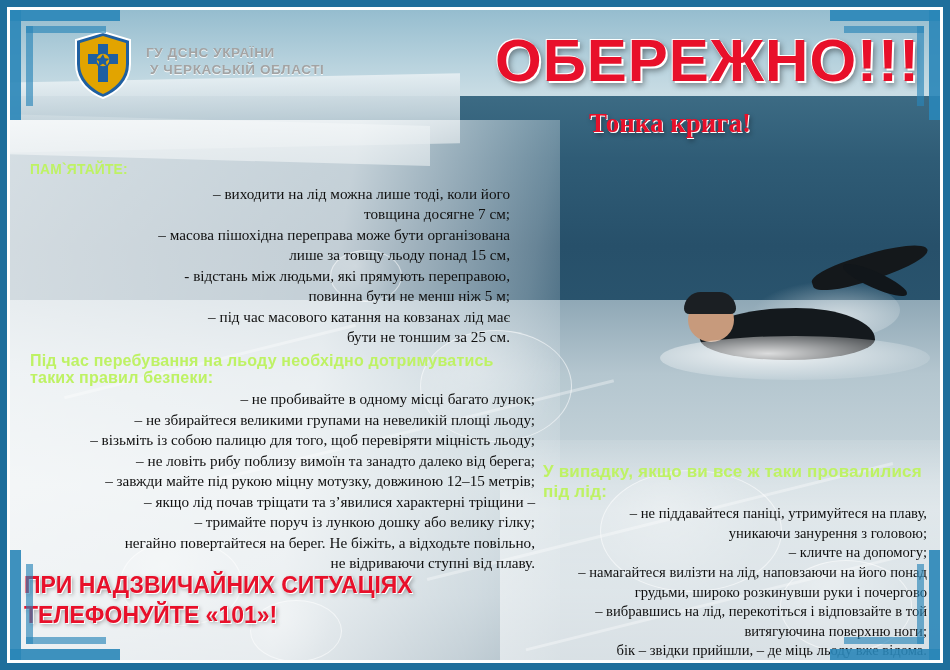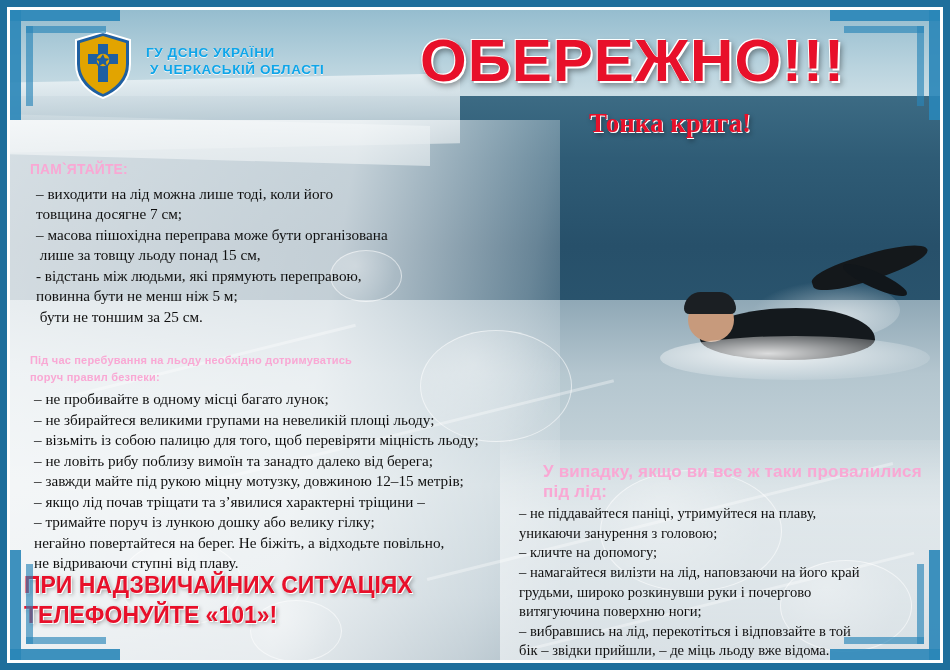--- a/index.html
+++ b/index.html
@@ -140,32 +140,32 @@
   
   .logo {
     position: absolute; left: 72px; top: 30px; width: 62px; height: 76px;
   }
   .emblem-shield {
     position: absolute; left: 0; top: 0; width: 62px; height: 70px;
   }
   .org-text {
     position: absolute; left: 146px; top: 44px;
     font-family: "Liberation Sans", sans-serif;
-    color: #0ea5e9;
+    color: #a3a3a3;
     font-weight: bold;
     font-size: 13.5px;
     letter-spacing: .6px;
     line-height: 17px;
     text-shadow: 0 1px 0 rgba(255,255,255,.8);
   }
   .org-text .l2 { padding-left: 4px; }
 
   .title-main {
     position: absolute; left: 420px; top: 26px; width: 500px;
-    text-align: left;
+    text-align: right;
     font-family: "Liberation Sans", sans-serif;
     font-weight: bold;
     font-size: 60px;
     letter-spacing: 1px;
     color: #e8102a;
     text-shadow:
       2px 2px 0 #ffffff,
       -1px -1px 0 #ffffff,
       3px 4px 6px rgba(0,0,0,.45);
   }
@@ -180,35 +180,36 @@
   }
 
   
   .block-left {
     position: absolute; left: 30px; top: 160px; width: 480px;
     color: #101010;
     font-size: 15.2px;
     line-height: 20.5px;
   }
   .heading-red {
-    color: #f9a8d4;
+    color: #bef264;
     font-weight: bold;
     font-family: "Liberation Sans", sans-serif;
     font-size: 13.8px;
     letter-spacing: .2px;
     margin: 0 0 3px 0;
   }
   .heading-red.small {
-    font-size: 11px;
+    font-size: 16px;
     line-height: 17px;
   }
   .lines p {
     margin: 0;
     padding: 0 0 0 6px;
     white-space: pre;
+    text-align: right;
   }
   .group-two {
     position: absolute; left: 30px; top: 352px; width: 505px;
   }
   .group-two .lines p { padding-left: 4px; }
 
   .block-right {
     position: absolute; left: 517px; top: 462px; width: 410px;
     color: #101010;
     font-size: 14.6px;
@@ -285,28 +286,29 @@
 
   <div class="block-left">
     <div class="heading-red">ПАМ`ЯТАЙТЕ:</div>
     <div class="lines">
       <p>– виходити на лід можна лише тоді, коли його</p>
       <p>товщина досягне 7 см;</p>
       <p>– масова пішохідна переправа може бути організована</p>
       <p> лише за товщу льоду понад 15 см,</p>
       <p>- відстань між людьми, які прямують переправою,</p>
       <p>повинна бути не менш ніж 5 м;</p>
+      <p>– під час масового катання на ковзанах лід має</p>
       <p> бути не тоншим за 25 см.</p>
     </div>
   </div>
 
   <div class="block-left group-two">
     <div class="heading-red small">
       <div>Під час перебування на льоду необхідно дотримуватись</div>
-      <div>поруч правил безпеки:</div>
+      <div>таких правил безпеки:</div>
     </div>
     <div class="lines">
       <p>– не пробивайте в одному місці багато лунок;</p>
       <p>– не збирайтеся великими групами на невеликій площі льоду;</p>
       <p>– візьміть із собою палицю для того, щоб перевіряти міцність льоду;</p>
       <p>– не ловіть рибу поблизу вимоїн та занадто далеко від берега;</p>
       <p>– завжди майте під рукою міцну мотузку, довжиною 12–15 метрів;</p>
       <p>– якщо лід почав тріщати та з’явилися характерні тріщини –</p>
       <p>– тримайте поруч із лункою дошку або велику гілку;</p>
       <p>негайно повертайтеся на берег. Не біжіть, а відходьте повільно,</p>
@@ -318,24 +320,24 @@
     <div>ПРИ НАДЗВИЧАЙНИХ СИТУАЦІЯХ</div>
     <div>ТЕЛЕФОНУЙТЕ «101»!</div>
   </div>
 
   <div class="block-right">
     <div class="heading-red">У випадку, якщо ви все ж таки провалилися під лід:</div>
     <div class="lines">
       <p>– не піддавайтеся паніці, утримуйтеся на плаву,</p>
       <p>уникаючи занурення з головою;</p>
       <p>– кличте на допомогу;</p>
-      <p>– намагайтеся вилізти на лід, наповзаючи на його край</p>
+      <p>– намагайтеся вилізти на лід, наповзаючи на його понад</p>
       <p>грудьми, широко розкинувши руки і почергово</p>
+      <p>– вибравшись на лід, перекотіться і відповзайте в той</p>
       <p>витягуючина поверхню ноги;</p>
-      <p>– вибравшись на лід, перекотіться і відповзайте в той</p>
       <p>бік – звідки прийшли, – де міць льоду вже відома.</p>
     </div>
   </div>
 
   <div class="frame"></div>
   <div class="frame-inner"></div>
   <div class="corner c-tl">
     <span class="b1"></span>
       <span class="b2"></span>
       <span class="b3"></span>

